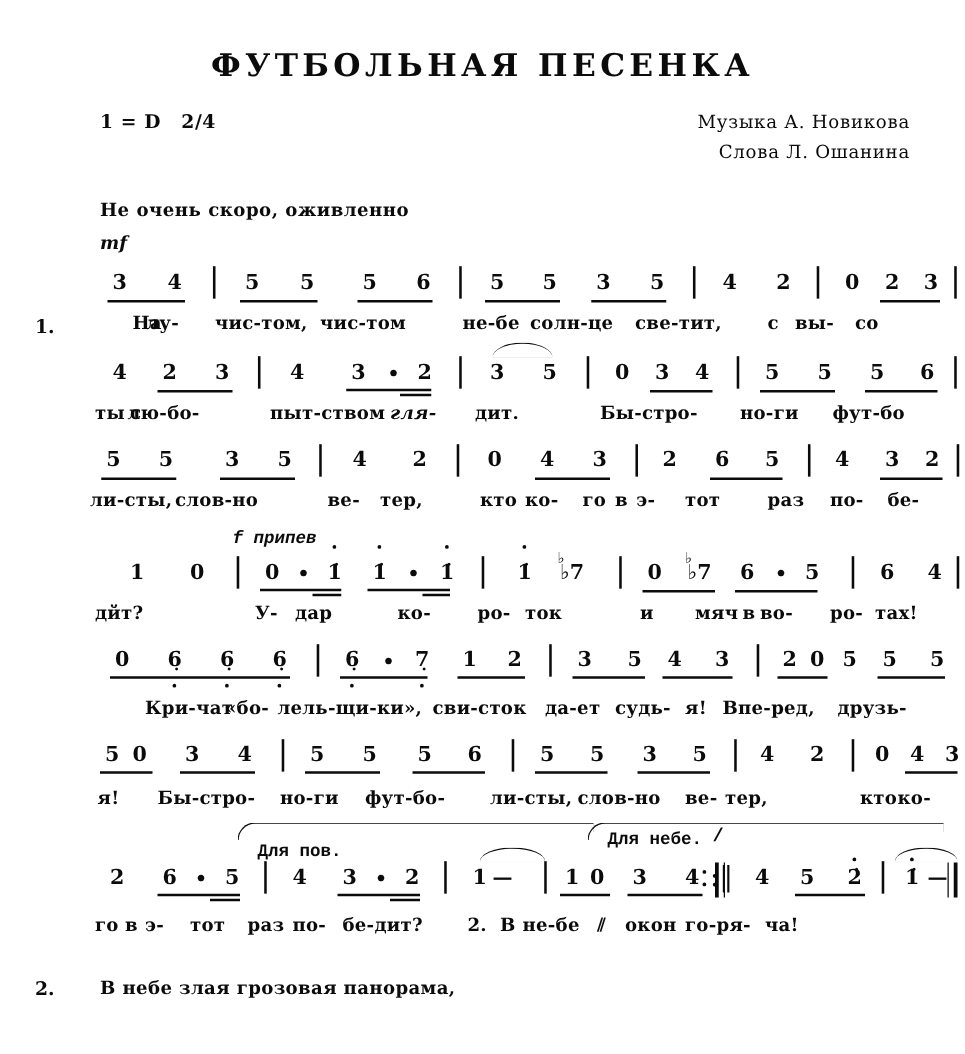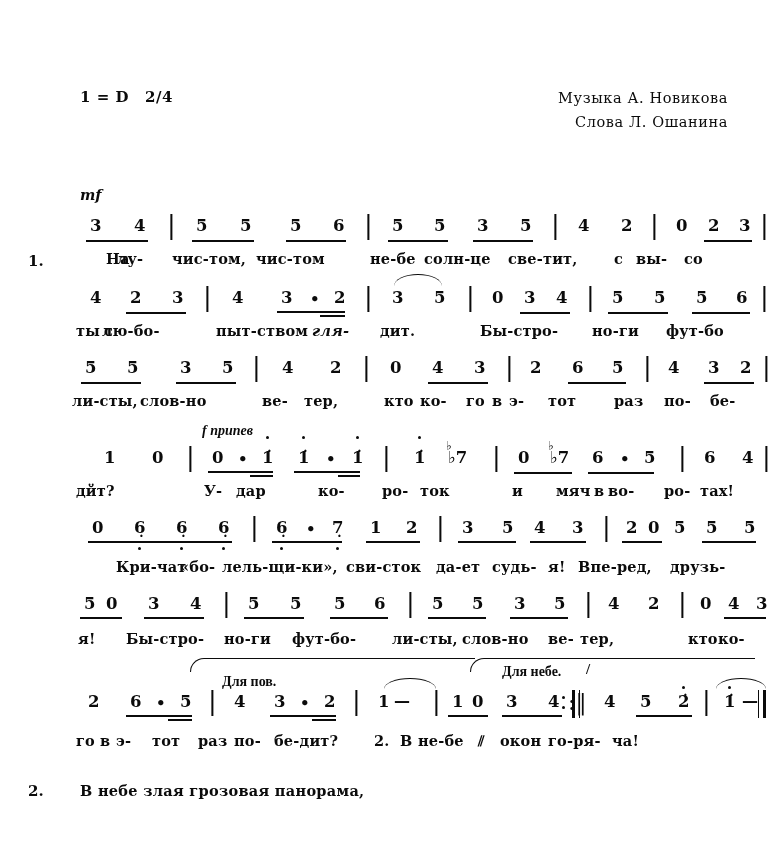--- a/index.html
+++ b/index.html
@@ -58,22 +58,21 @@
   .tok.bar{top:0px;font-size:26px;font-weight:normal;line-height:26px;}
   .tok.dot{top:8px;font-size:15px;}
   .tok.dash{top:6px;font-size:16px;}
   .tok.flat{top:2px;font-size:13px;}
   .tok.lyr{
     top:0;font-size:14.5px;font-weight:bold;letter-spacing:.2px;
     font-family:"DejaVu Serif", serif;
   }
   .tok.mark{
     top:0;font-size:14px;font-weight:bold;
-    font-family:Liberation Serif, serif;
-    margin-left:16px;
+    font-family:Liberation Mono, monospace;
   }
 
   
   .beam{position:absolute;background:#0b0b0b;height:1.6px;}
   .beam2{position:absolute;background:#0b0b0b;height:1.6px;}
 
   
   .odot-up,.odot-dn{
     position:absolute;width:3.4px;height:3.4px;border-radius:50%;
     background:#0b0b0b;
@@ -103,30 +102,32 @@
     position:absolute;
     font-size:14.5px;font-weight:bold;letter-spacing:.3px;
     font-family:"DejaVu Serif", serif;
   }
 </style>
 </head>
 <body>
 
 <div class="page">
 
+  <div class="title">ФУТБОЛЬНАЯ ПЕСЕНКА</div>
 
   <div class="keysig">
     <span>1 = D</span><span class="meter">2/4</span>
   </div>
 
   <div class="credits">
     <div>Музыка А. Новикова</div>
     <div>Слова Л. Ошанина</div>
   </div>
 
+  <div class="tempo">Не очень скоро, оживленно</div>
   <div class="dyn-mf">mf</div>
 
   <div class="system" style="top:212px;">
     <div class="notes-row">
       <span class="tok num" style="left:90px;">3</span>
       <span class="tok num" style="left:134px;">4</span>
       <div class="beam" style="left:86px;top:28px;width:62px;"></div>
       <span class="tok bar" style="left:167px;">|</span>
 
       <span class="tok num" style="left:196px;">5</span>

